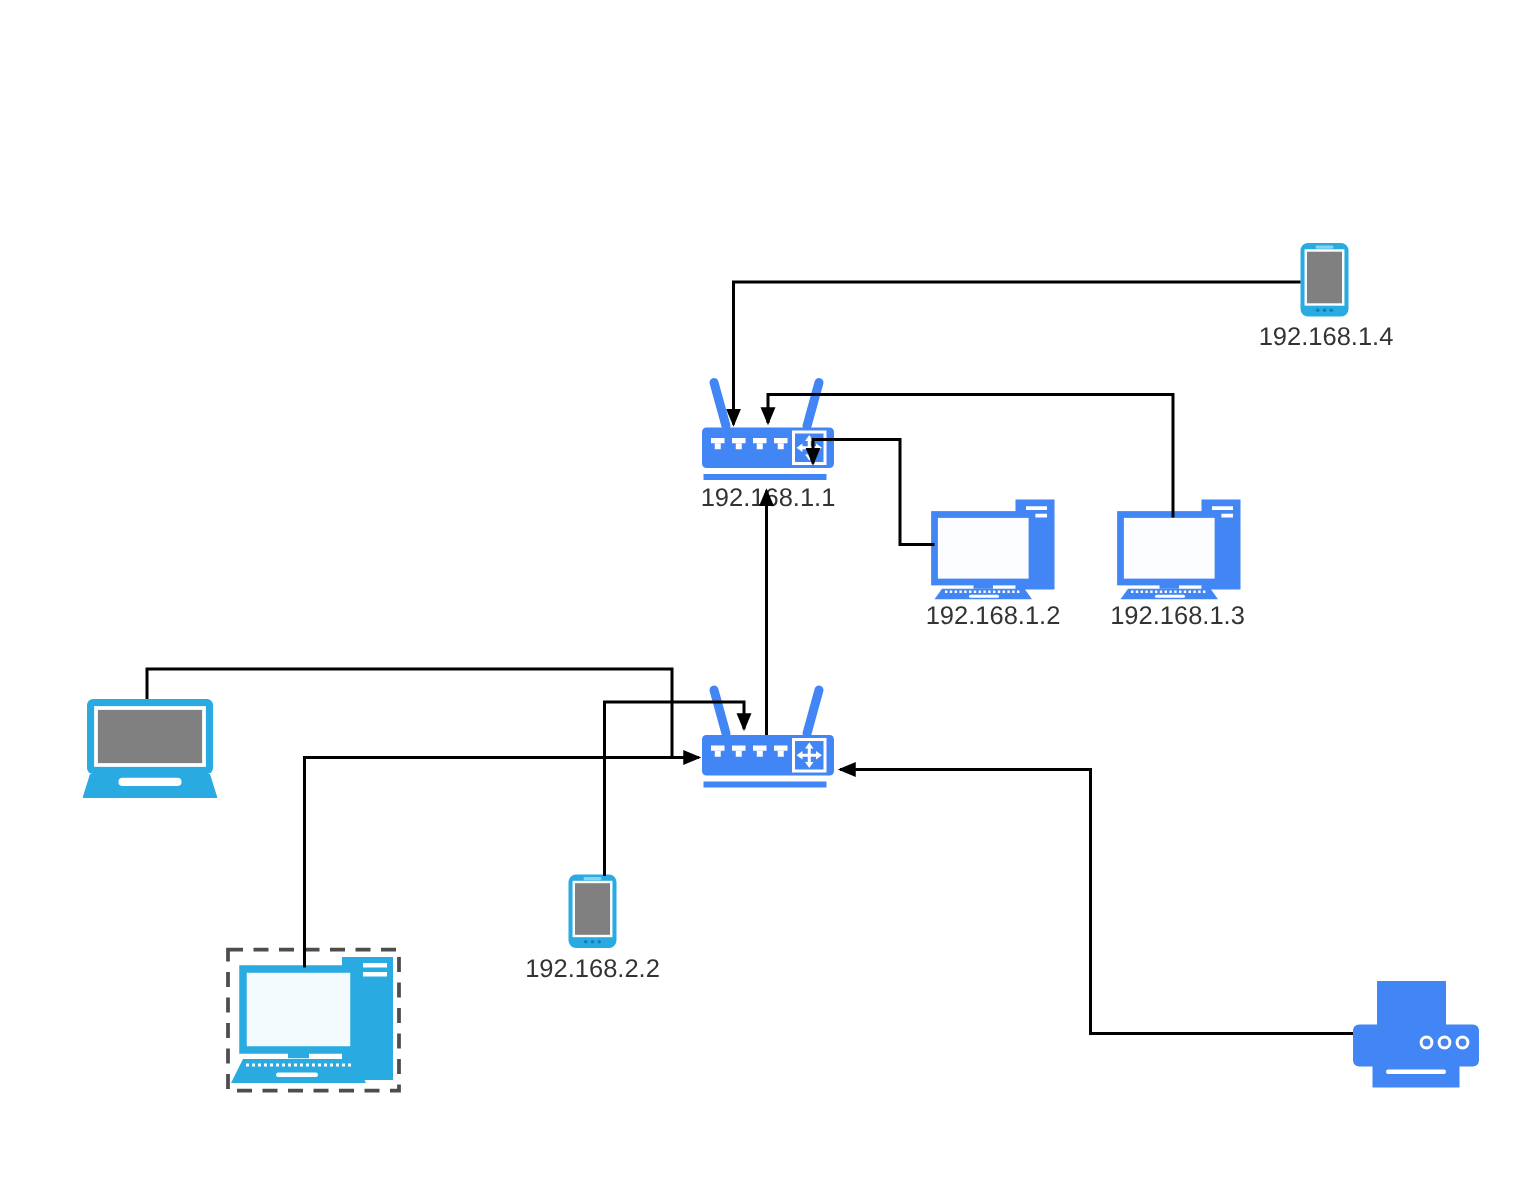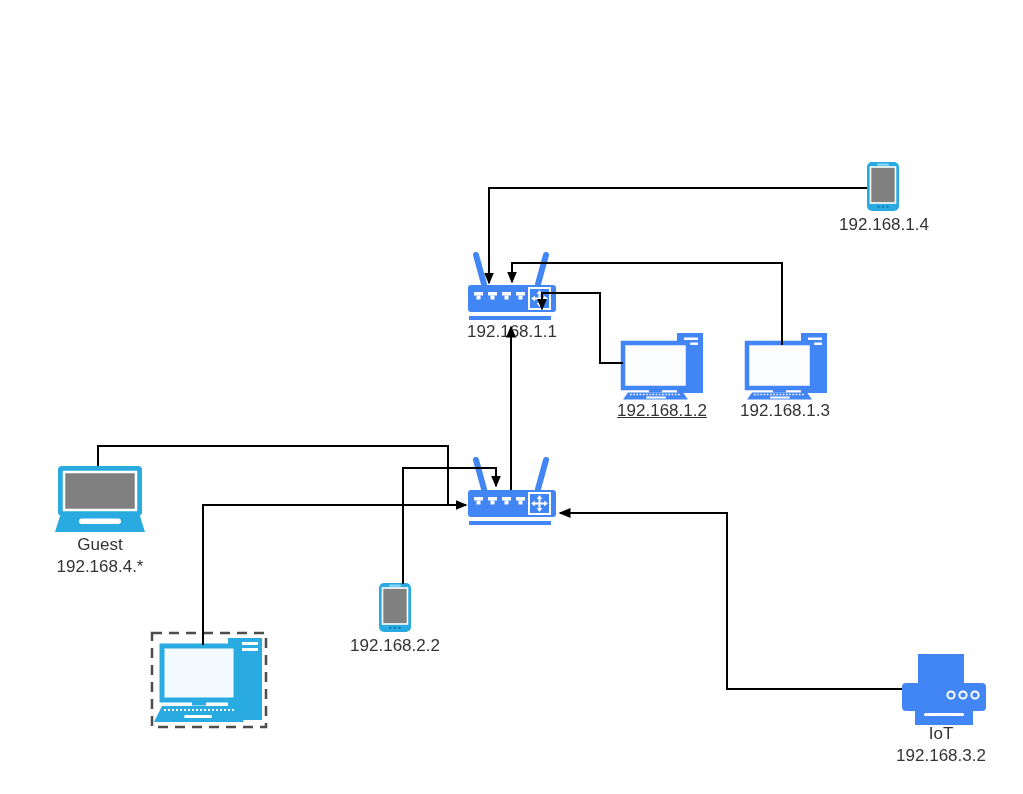--- a/index.html
+++ b/index.html
@@ -83,21 +83,21 @@
       <rect x="57" y="1" width="26" height="60" fill="#4285F4"></rect>
       <rect x="64" y="5.5" width="14" height="2.5" fill="#ffffff"></rect>
       <rect x="64" y="10.5" width="14" height="2.5" fill="#ffffff"></rect>
       <rect x="3" y="11" width="65" height="45" fill="#fbfdff" stroke="#4285F4" stroke-width="4.5"></rect>
       <rect x="29" y="56" width="13" height="4.5" fill="#4285F4"></rect>
       <polygon points="8,60.5 63,60.5 68,67.5 3,67.5" fill="#4285F4"></polygon>
       <line x1="10" y1="62.5" x2="61" y2="62.5" stroke="#ffffff" stroke-width="1.6" stroke-dasharray="1.6 1.6"></line>
       <rect x="26" y="64.5" width="20" height="2" rx="1" fill="#ffffff"></rect>
     </svg>
   </div>
-  <div class="label" style="left:662px;top:400px;text-decoration:underline;">
+  <div class="label" style="left:662px;top:400px;">
     <span>192.168.1.2</span>
   </div>
 
   <div class="node" style="left:744px;top:332px;">
     <svg width="85" height="68" viewBox="0 0 85 68">
       <rect x="57" y="1" width="26" height="60" fill="#4285F4"></rect>
       <rect x="64" y="5.5" width="14" height="2.5" fill="#ffffff"></rect>
       <rect x="64" y="10.5" width="14" height="2.5" fill="#ffffff"></rect>
       <rect x="3" y="11" width="65" height="45" fill="#fbfdff" stroke="#4285F4" stroke-width="4.5"></rect>
       <rect x="29" y="56" width="13" height="4.5" fill="#4285F4"></rect>
@@ -139,24 +139,20 @@
   </div>
 
   <div class="node" style="left:55px;top:464px;">
     <svg width="90" height="70" viewBox="0 0 90 70">
       <rect x="3" y="2" width="84" height="50" rx="4" fill="#29ABE2"></rect>
       <rect x="9" y="8" width="72" height="38" fill="#808080" stroke="#ffffff" stroke-width="2.5"></rect>
       <polygon points="5,52 85,52 90,68 0,68" fill="#29ABE2"></polygon>
       <rect x="24" y="54.5" width="42" height="5.5" rx="2.7" fill="#ffffff"></rect>
     </svg>
   </div>
-  <div class="label" style="left:100px;top:534px;">
-    <span>Guest</span>
-    <span>192.168.4.*</span>
-  </div>
 
   <div class="node" style="left:378px;top:582px;">
     <svg width="34" height="51" viewBox="0 0 34 51">
       <rect x="1" y="1" width="32" height="49" rx="5" fill="#29ABE2"></rect>
       <rect x="11" y="2.6" width="12" height="2.2" rx="1.1" fill="#8AD4F2"></rect>
       <rect x="4.5" y="6" width="25" height="36" fill="#808080" stroke="#ffffff" stroke-width="1.6"></rect>
       <circle cx="12.5" cy="45.8" r="1.2" fill="#1180B8"></circle>
       <circle cx="17" cy="45.8" r="1.2" fill="#1180B8"></circle>
       <circle cx="21.5" cy="45.8" r="1.2" fill="#1180B8"></circle>
     </svg>
@@ -183,18 +179,14 @@
     <svg width="86" height="74" viewBox="0 0 86 74">
       <rect x="17" y="2" width="46" height="32" fill="#4285F4"></rect>
       <rect x="1" y="31" width="84" height="28" rx="4" fill="#4285F4"></rect>
       <circle cx="50" cy="43" r="3.6" fill="none" stroke="#ffffff" stroke-width="2"></circle>
       <circle cx="62" cy="43" r="3.6" fill="none" stroke="#ffffff" stroke-width="2"></circle>
       <circle cx="74" cy="43" r="3.6" fill="none" stroke="#ffffff" stroke-width="2"></circle>
       <rect x="14" y="55" width="58" height="18" fill="#4285F4"></rect>
       <rect x="23" y="61" width="40" height="3" rx="1.5" fill="#ffffff"></rect>
     </svg>
   </div>
-  <div class="label" style="left:941px;top:723px;">
-    <span>IoT</span>
-    <span>192.168.3.2</span>
-  </div>
 
 </div>
 
 </body></html>

